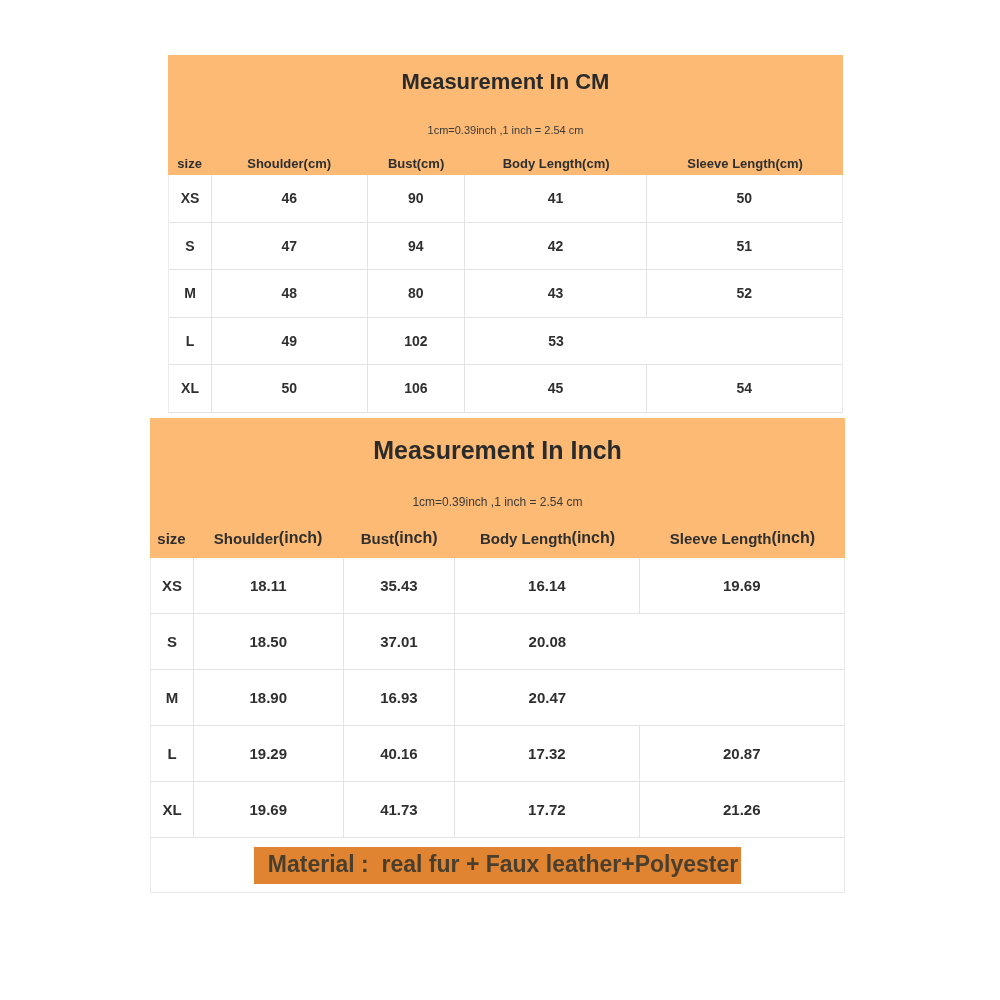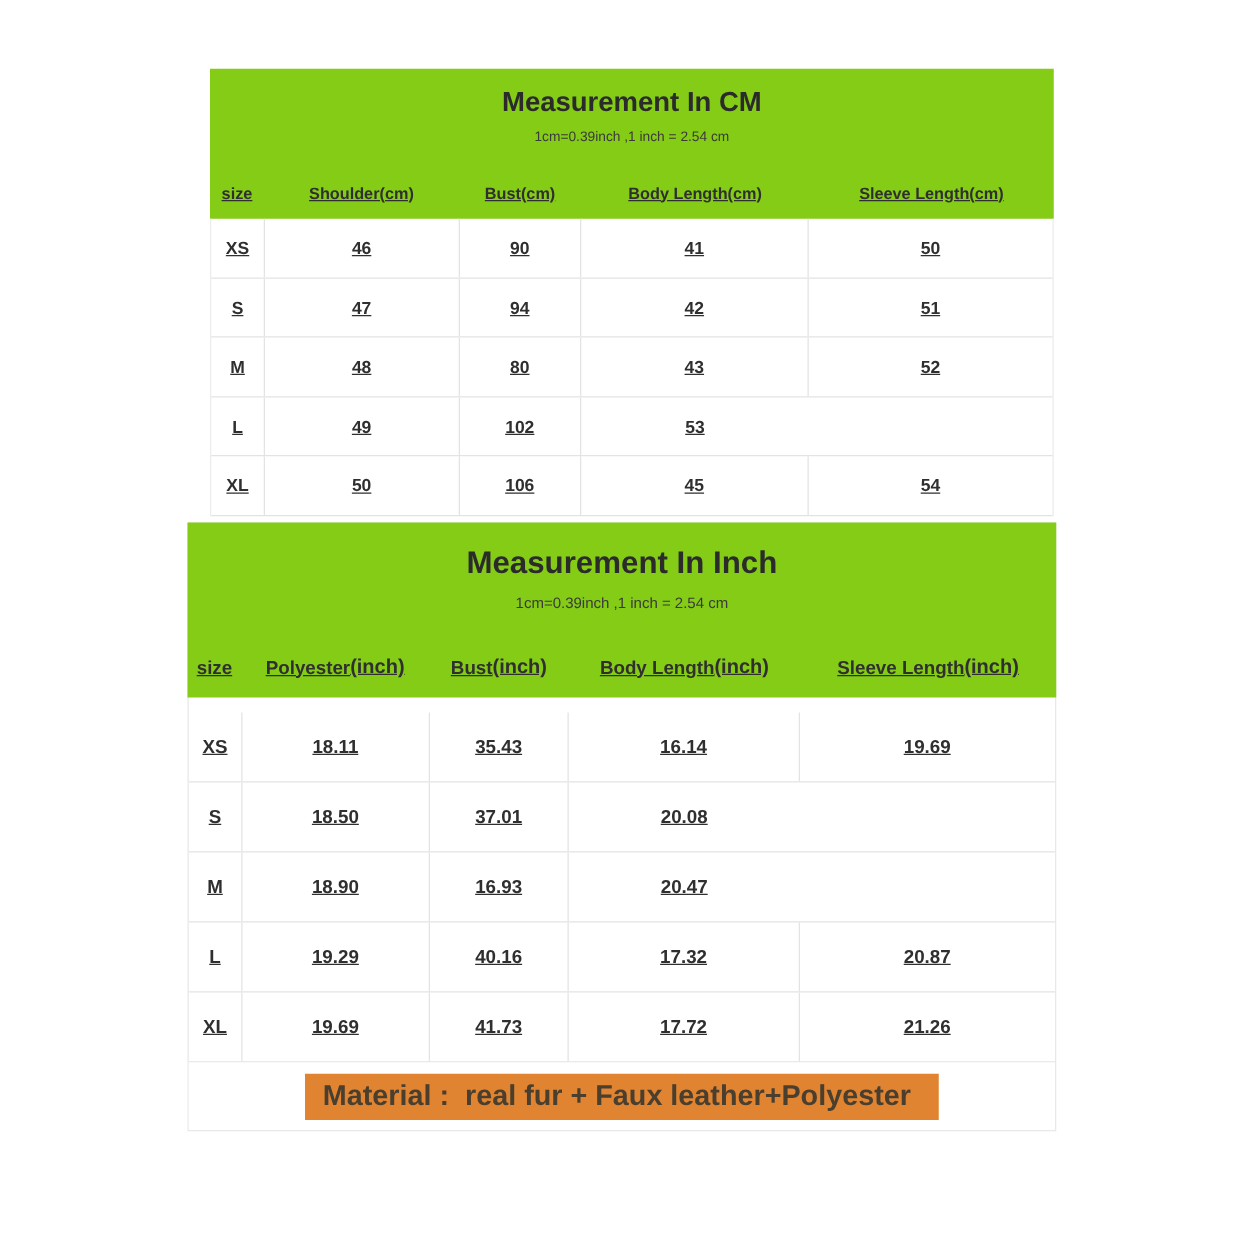--- a/index.html
+++ b/index.html
@@ -9,34 +9,34 @@
     width: 1000px;
     height: 1000px;
     background: #ffffff;
     font-family: "Liberation Sans", sans-serif;
     color: #2f2f2f;
     overflow: hidden;
   }
 
   
   .tbl-header {
-    background: #84cc16;
+    background: #fdba74;
     display: flex;
     flex-direction: column;
+    gap: 20px;
   }
   .tbl-title  { text-align: center; font-weight: 700; color: #2b2b2b; }
   .tbl-sub    { text-align: center; color: #3a3a3a; }
   .grid-row   { display: grid; align-items: center; }
   .cell {
     display: flex;
     align-items: center;
     justify-content: center;
     height: 100%;
     text-align: center;
-    text-decoration: underline;
   }
   .col-label { font-weight: 700; }
   .unit { font-weight: 600; }
 
   
   .cm-section { position: absolute; left: 168px; top: 55px; width: 675px; }
   .cm-header  { height: 120px; }
   .cm-title   { margin-top: 14px; font-size: 22px; }
   .cm-sub     { margin-top: 9px; font-size: 11px; }
   .cm-grid    { grid-template-columns: 6.4% 23.1% 14.5% 27% 29%; }
@@ -44,21 +44,21 @@
   .cm-body    { border-left: 1px solid #ececec; border-right: 1px solid #ececec; }
   .cm-body .grid-row { height: 47.5px; border-bottom: 1px solid #e3e3e3; }
   .cm-body .cell { font-size: 14px; font-weight: 700; border-right: 1px solid #e3e3e3; }
   .cm-body .cell:last-child { border-right: none; }
 
   
   .inch-section {
     position: absolute; left: 150px; top: 418px; width: 695px;
     border: 1px solid #e8e8e8; background: #ffffff;
   }
-  .inch-header { height: 140px; margin: -1px -1px 12px -1px; }
+  .inch-header { height: 140px; margin: -1px -1px 0 -1px; }
   .inch-title  { margin-top: 18px; font-size: 25px; }
   .inch-sub    { margin-top: 10px; font-size: 12px; }
   .inch-grid   { grid-template-columns: 6.2% 21.6% 16.1% 26.6% 29.5%; }
   .inch-cols   { margin-top: auto; margin-bottom: 14px; height: 20px; font-size: 15px; }
   .inch-cols .unit { font-size: 16px; }
   .inch-body .grid-row { height: 56px; border-bottom: 1px solid #e3e3e3; }
   .inch-body .cell { font-size: 15px; font-weight: 700; border-right: 1px solid #e3e3e3; }
   .inch-body .cell:last-child { border-right: none; }
 
   
@@ -72,21 +72,21 @@
   .material-row {
     height: 54px;
     display: flex; align-items: center; justify-content: center;
     background: #ffffff;
   }
   .material-highlight {
     background: #e08432;
     color: #4a3f2e;
     font-size: 23px;
     font-weight: 700;
-    padding: 4px 22px 6px 14px;
+    padding: 4px 3px 6px 14px;
     white-space: pre;
   }
 </style>
 </head>
 <body>
 
 <div class="page">
 
   <section class="cm-section">
     <div class="tbl-header cm-header">
@@ -140,21 +140,21 @@
 
   <section class="inch-section">
     <div class="tbl-header inch-header">
       <div class="tbl-title inch-title">Measurement In Inch</div>
       <div class="tbl-sub inch-sub">1cm=0.39inch ,1 inch = 2.54 cm</div>
       <div class="grid-row inch-grid inch-cols">
         <div class="cell col-label">
           <span>size</span>
           </div>
         <div class="cell col-label">
-          <span>Polyester</span>
+          <span>Shoulder</span>
             <span class="unit">(inch)</span>
           </div>
         <div class="cell col-label">
           <span>Bust</span>
             <span class="unit"> (inch)</span>
           </div>
         <div class="cell col-label">
           <span>Body Length</span>
             <span class="unit">(inch)</span>
           </div>

